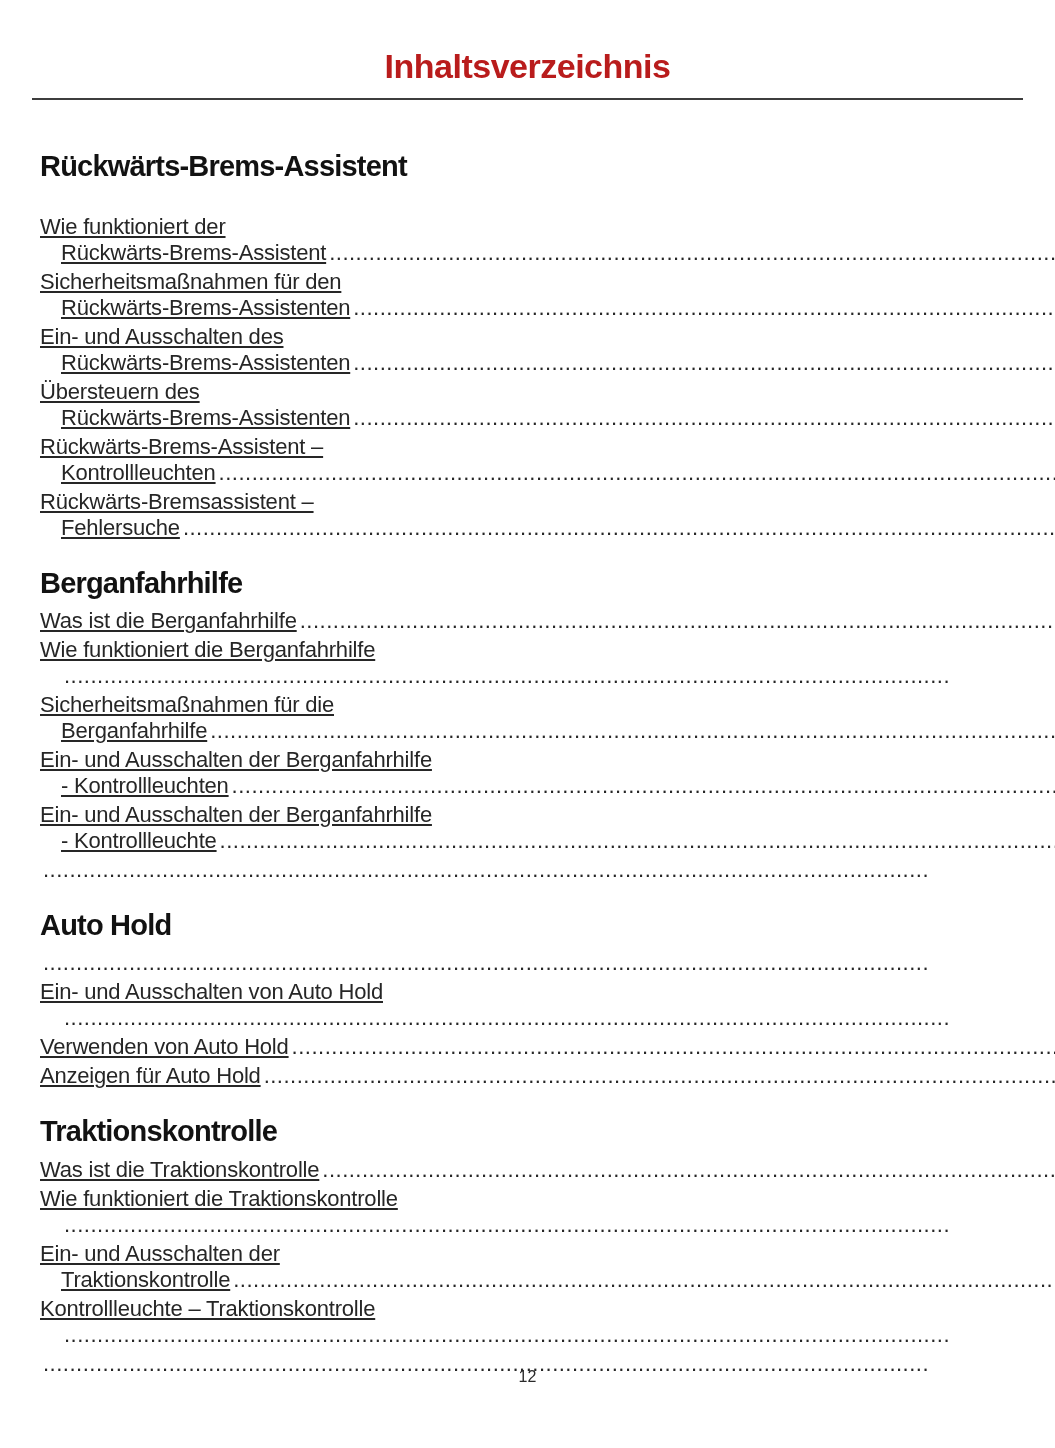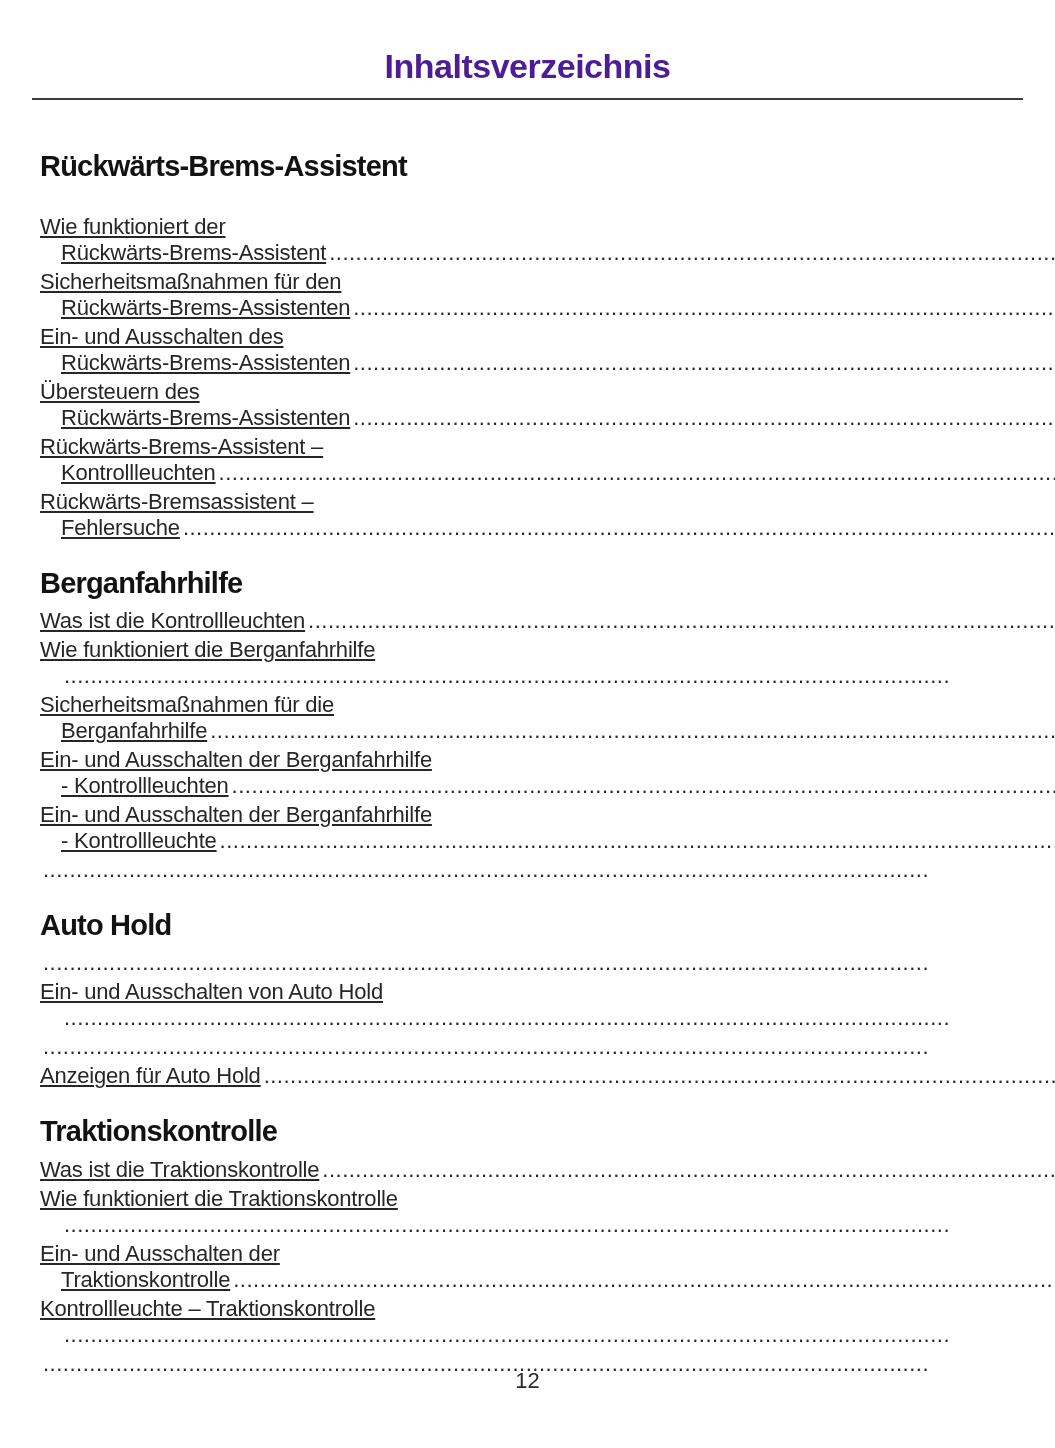--- a/index.html
+++ b/index.html
@@ -13,21 +13,21 @@
     position: relative;
     overflow: hidden;
   }
   .doc-title {
     margin: 48px 0 0 0;
     text-align: center;
     font-size: 34px;
     font-weight: 700;
     letter-spacing: -0.5px;
     line-height: 1.1;
-    color: #4c1d95;
+    color: #b91c1c;
   }
   .rule {
     border: none;
     border-top: 2px solid #3d3d3d;
     margin: 13px 32px 0 32px;
   }
   .columns {
     display: grid;
     grid-template-columns: 1fr 1fr;
     column-gap: 48px;
@@ -66,21 +66,21 @@
   .leader::before {
     content: "......................................................................................................................................";
     letter-spacing: 0.5px;
   }
   .footer-pagenum {
     position: absolute;
     left: 0;
     right: 0;
     top: 1368px;
     text-align: center;
-    font-size: 22px;
+    font-size: 16px;
     color: #2a2a2a;
   }
 </style>
 </head>
 <body>
 
 <h1 class="doc-title">Inhaltsverzeichnis</h1>
 <hr class="rule">
 
 <main id="columns" class="columns">
@@ -139,21 +139,21 @@
           <div class="line cont">
             <span class="txt">Fehlersuche</span>
             <span class="leader"></span>
           </div>
         </div>
       </section>
       <section class="sec">
         <h2 class="heading">Berganfahrhilfe</h2>
         <div class="entry">
           <div class="line">
-            <span class="txt">Was ist die Kontrollleuchten</span>
+            <span class="txt">Was ist die Berganfahrhilfe</span>
             <span class="leader"></span>
           </div>
         </div>
         <div class="entry">
           <div class="line">
             <span class="txt">Wie funktioniert die Berganfahrhilfe</span>
           </div>
           <div class="line cont">
             <span class="txt"></span>
             <span class="leader"></span>
@@ -203,20 +203,21 @@
           <div class="line">
             <span class="txt">Ein- und Ausschalten von Auto Hold</span>
           </div>
           <div class="line cont">
             <span class="txt"></span>
             <span class="leader"></span>
           </div>
         </div>
         <div class="entry">
           <div class="line">
+            <span class="txt">Verwenden von Auto Hold</span>
             <span class="leader"></span>
           </div>
         </div>
         <div class="entry">
           <div class="line">
             <span class="txt">Anzeigen für Auto Hold</span>
             <span class="leader"></span>
           </div>
         </div>
       </section>

